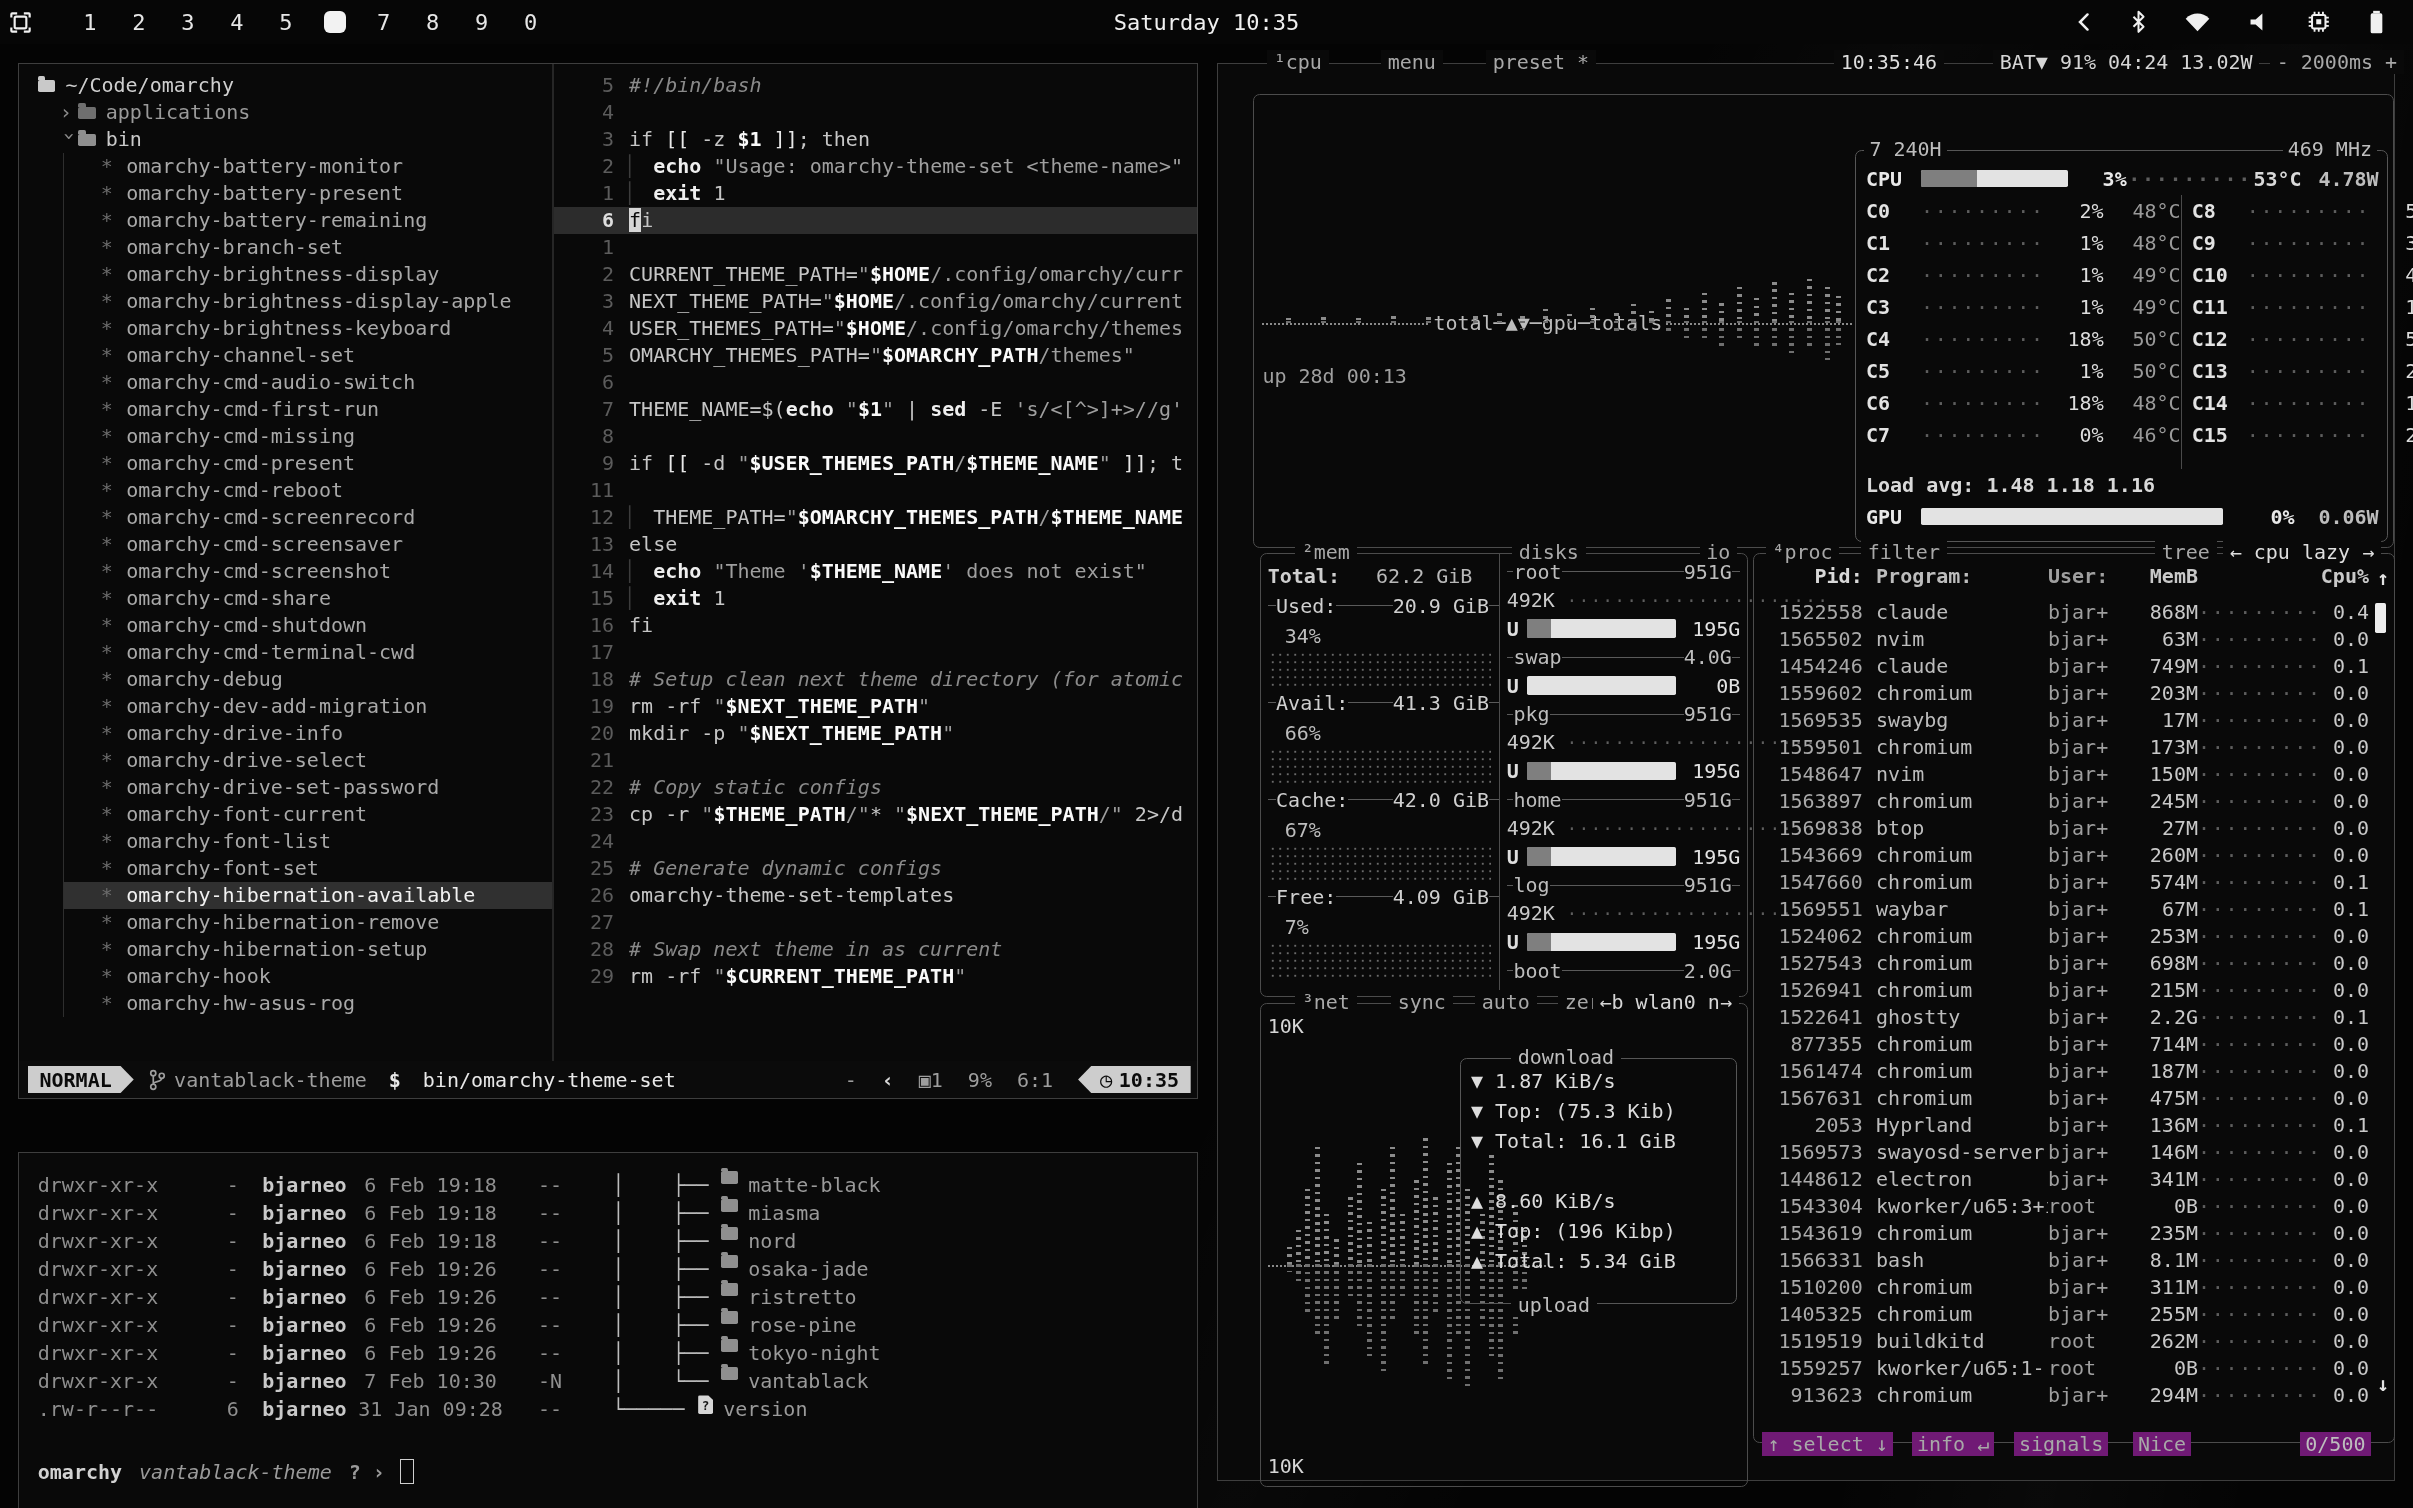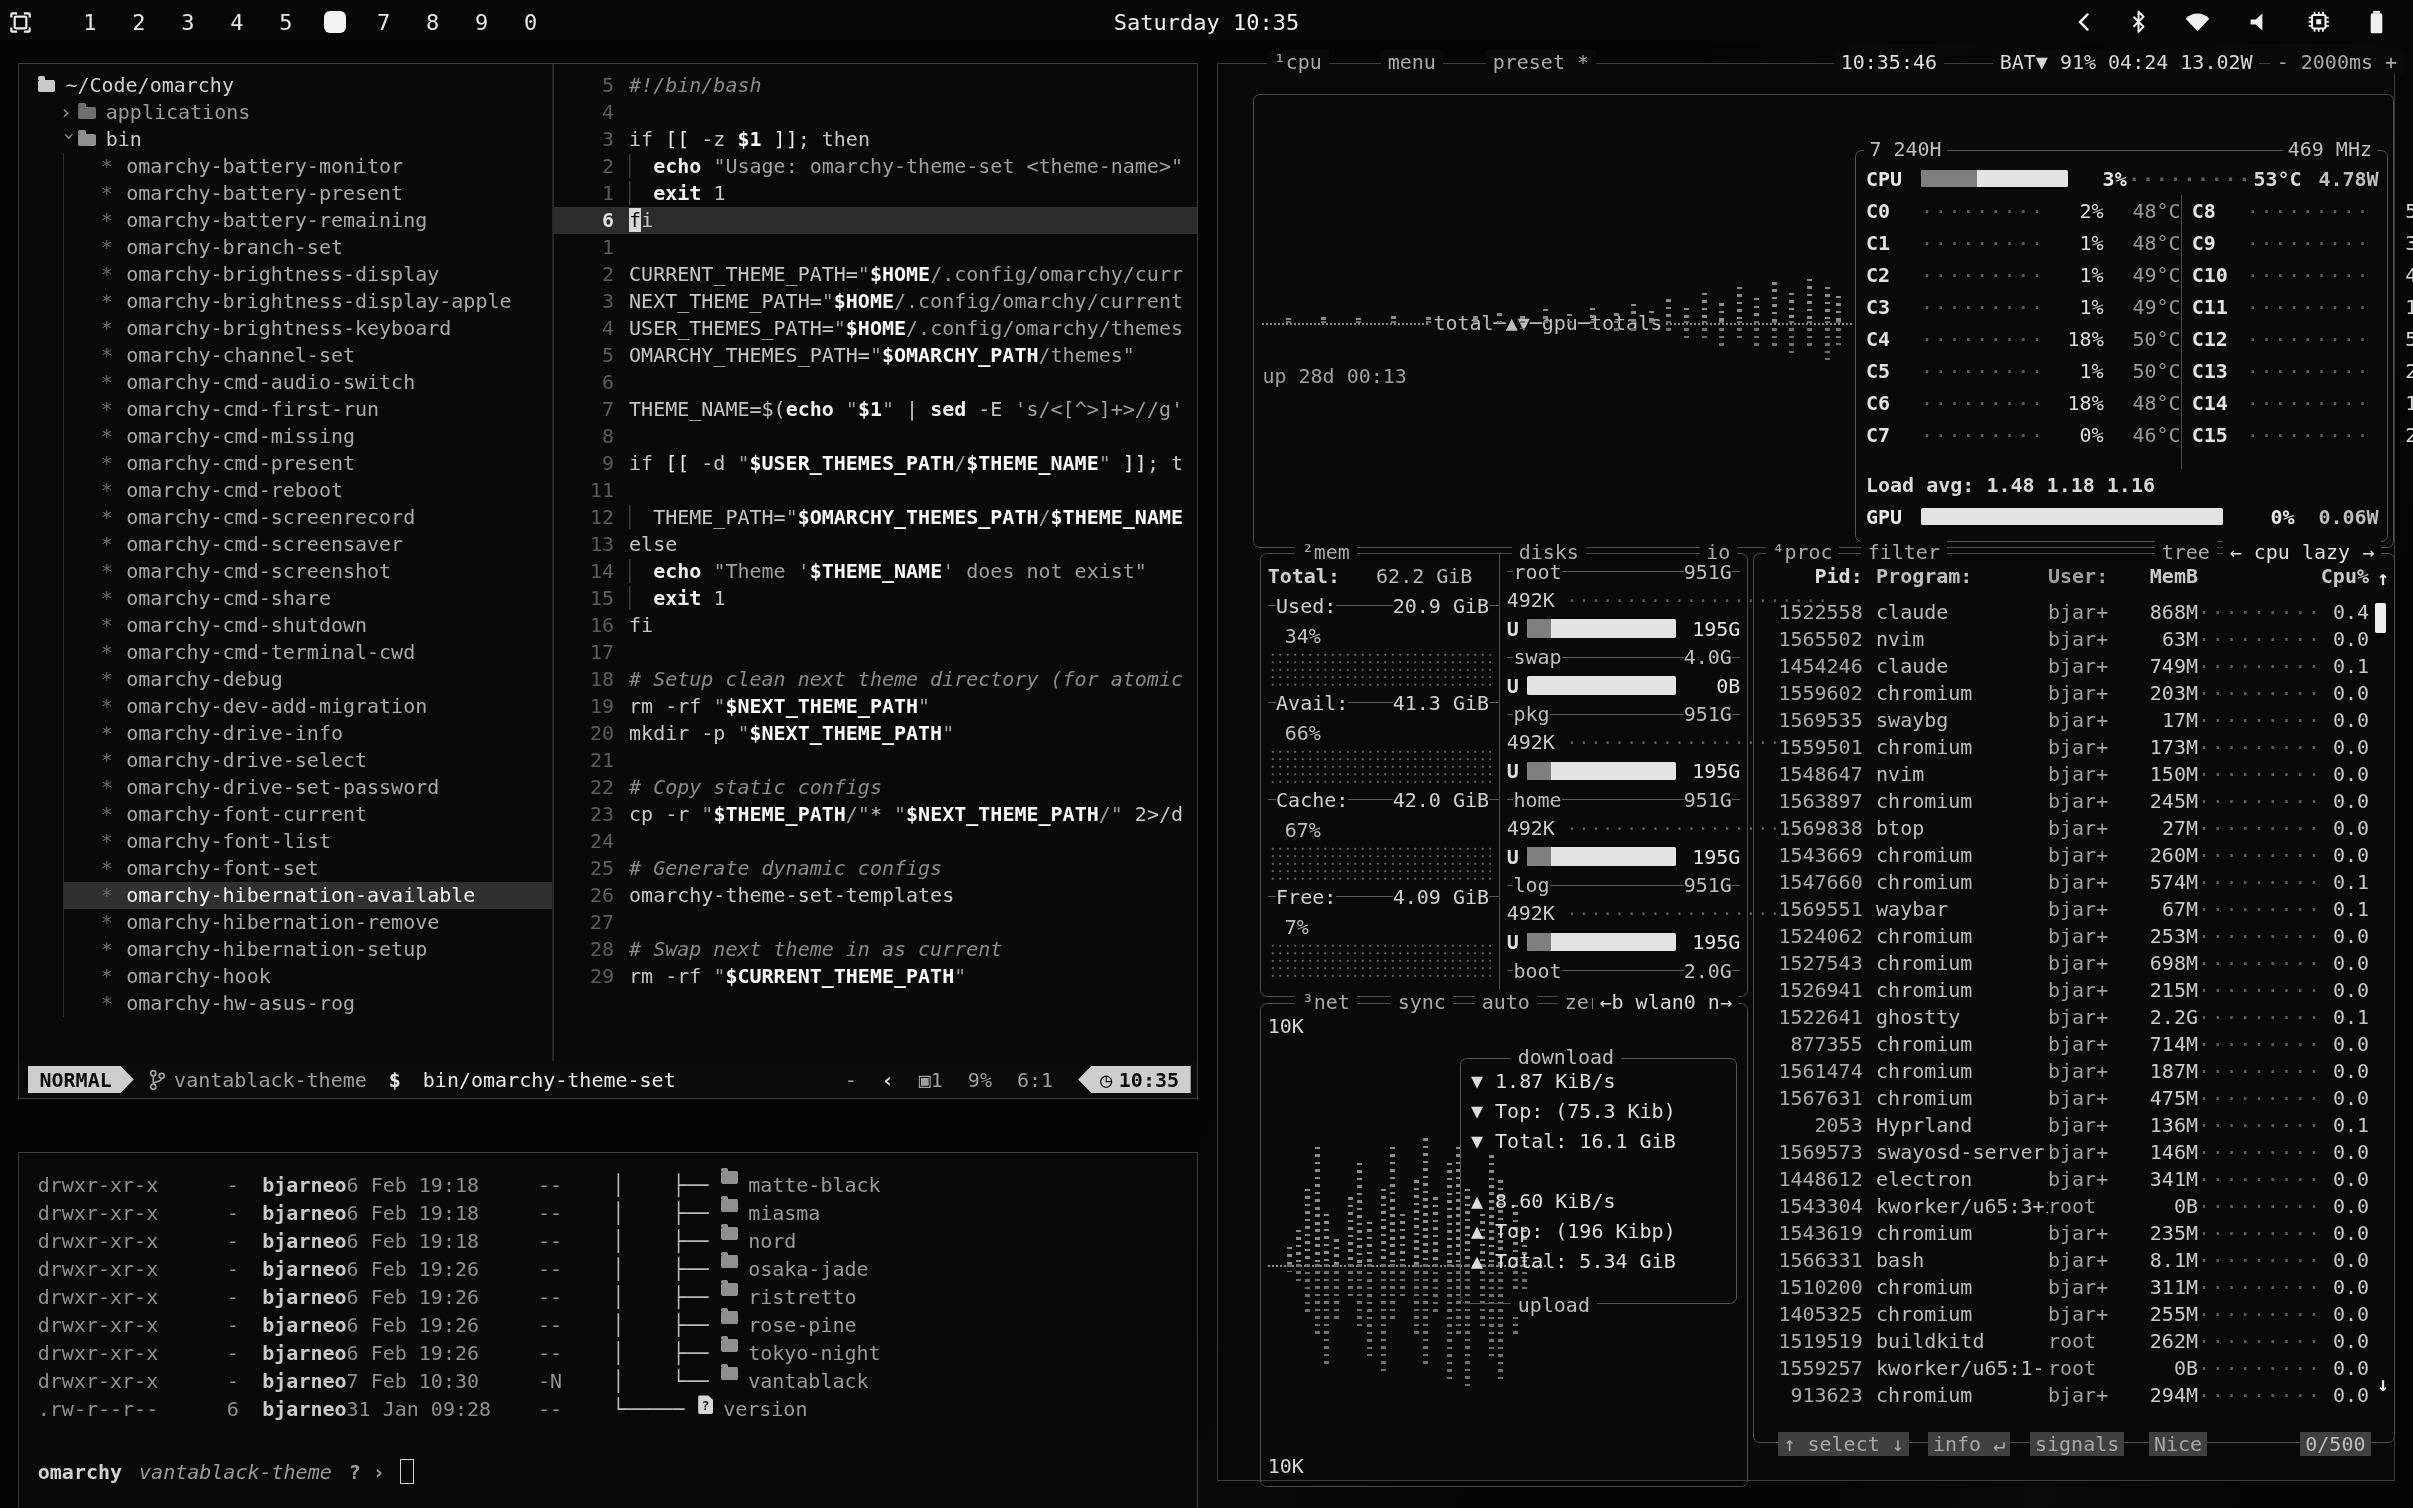--- a/index.html
+++ b/index.html
@@ -63,21 +63,21 @@
   .sl-sep{color:#d8d8d8;font-weight:bold;}
   .clockbadge{background:#cdcdcd;color:#0b0b0b;font-weight:bold;padding:1.7px 11.7px 1.7px 22px;
         clip-path:polygon(13.4px 0,100% 0,100% 100%,13.4px 100%,0 50%);display:flex;gap:6.7px;align-items:center;}
   
   #term{left:18.4px;top:1152px;width:1180px;height:357px;font-size:20px;}
   .term-body{padding:18.4px 0 0 18.4px;}
   .lsrow{height:28px;line-height:28px;display:flex;white-space:pre;color:#8f8f8f;}
   .lsrow .perm{width:142px;}
   .lsrow .sz{width:59px;text-align:right;}
   .lsrow .own{font-weight:bold;color:#c9c9c9;padding-left:23.5px;}
-  .lsrow .dt{width:168px;text-align:left;}
+  .lsrow .dt{width:168px;text-align:center;}
   .lsrow .git{padding-left:23.5px;}
   .lsrow .treepfx{padding-left:50px;color:#bdbdbd;white-space:pre;}
   .lsrow .nm{color:#9a9a9a;}
   .dico{display:inline-block;width:15px;height:19px;background:#d6d6d6;border-radius:1.7px;margin:0 10px 0 1.7px;
         clip-path:polygon(0 0,68% 0,100% 24%,100% 100%,0 100%);position:relative;color:#161616;
         font-size:12.6px;line-height:22px;text-align:center;font-weight:bold;flex:none;}
   .prompt{display:flex;align-items:center;margin-top:34px;height:28.5px;}
   .pr-app{font-weight:bold;color:#d2d2d2;}
   .pr-branch{font-style:italic;color:#9a9a9a;margin-left:17px;}
   .pr-sym{color:#9a9a9a;margin-left:17px;font-weight:bold;}
@@ -143,21 +143,21 @@
   .c-pid{width:102px;text-align:right;flex:none;}
   .c-prog{flex:1;padding-left:13.4px;color:#bdbdbd;overflow:hidden;white-space:nowrap;}
   .c-user{width:80px;flex:none;color:#9f9f9f;}
   .c-mem{width:70px;text-align:right;flex:none;color:#c9c9c9;}
   .c-dots{width:117px;text-align:center;flex:none;}
   .c-cpu{width:54px;text-align:right;flex:none;color:#c9c9c9;}
   .p-scroll{position:absolute;right:5px;top:11.7px;bottom:11.7px;width:17px;}
   .p-up{position:absolute;top:0;right:0;color:#e3e3e3;font-weight:bold;}
   .p-thumb{position:absolute;top:37px;left:2.5px;width:11.7px;height:30px;background:#ededed;border-radius:1.7px;}
   .p-down{position:absolute;bottom:34px;right:0;color:#e3e3e3;font-weight:bold;}
-  .footlbl{position:absolute;bottom:-14.2px;background:#404040;padding:0 5px;color:#a8a8a8;white-space:pre;margin-left:16px;}
+  .footlbl{position:absolute;bottom:-14.2px;background:#701a75;padding:0 5px;color:#a8a8a8;white-space:pre;}
 </style>
 </head>
 <body>
 
 <div class="wallpaper"></div>
 
 <div class="topbar">
   <div class="logo">
     <svg width="25" height="25" viewBox="0 0 30 30">
         <path d="M4 9 V5 a1 1 0 0 1 1-1 h6 M19 4 h6 a1 1 0 0 1 1 1 v4 M26 21 v4 a1 1 0 0 1 -1 1 h-6 M11 26 H5 a1 1 0 0 1 -1-1 v-4" stroke="#f0f0f0" stroke-width="2.6" fill="none"></path>

